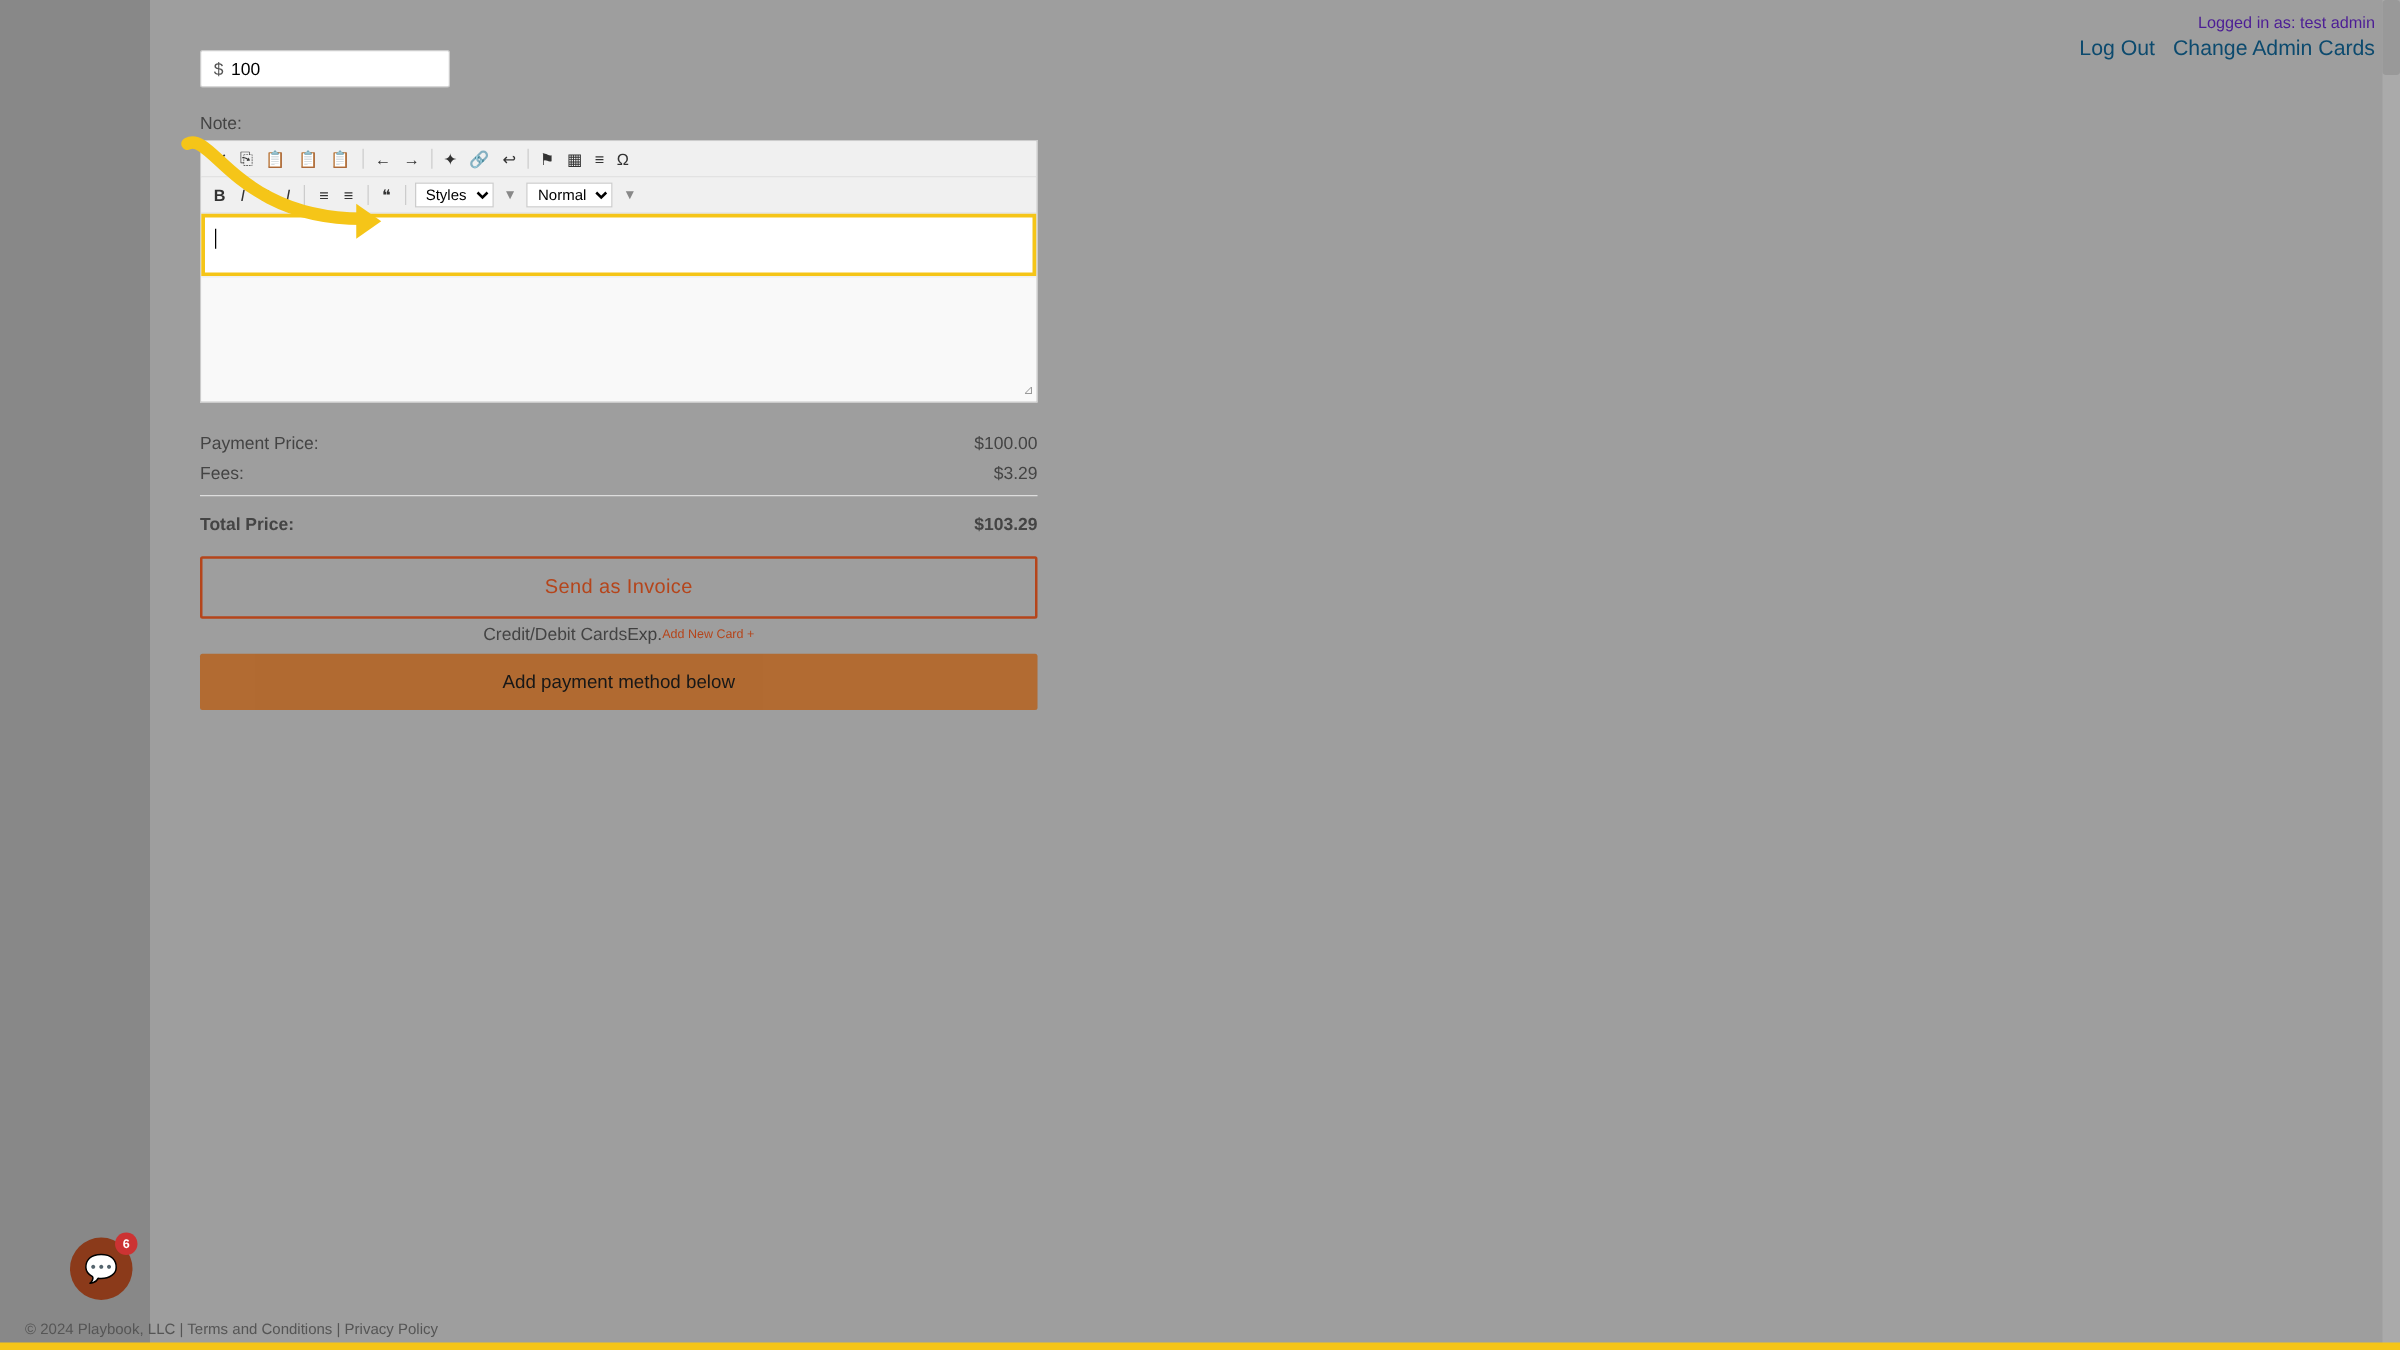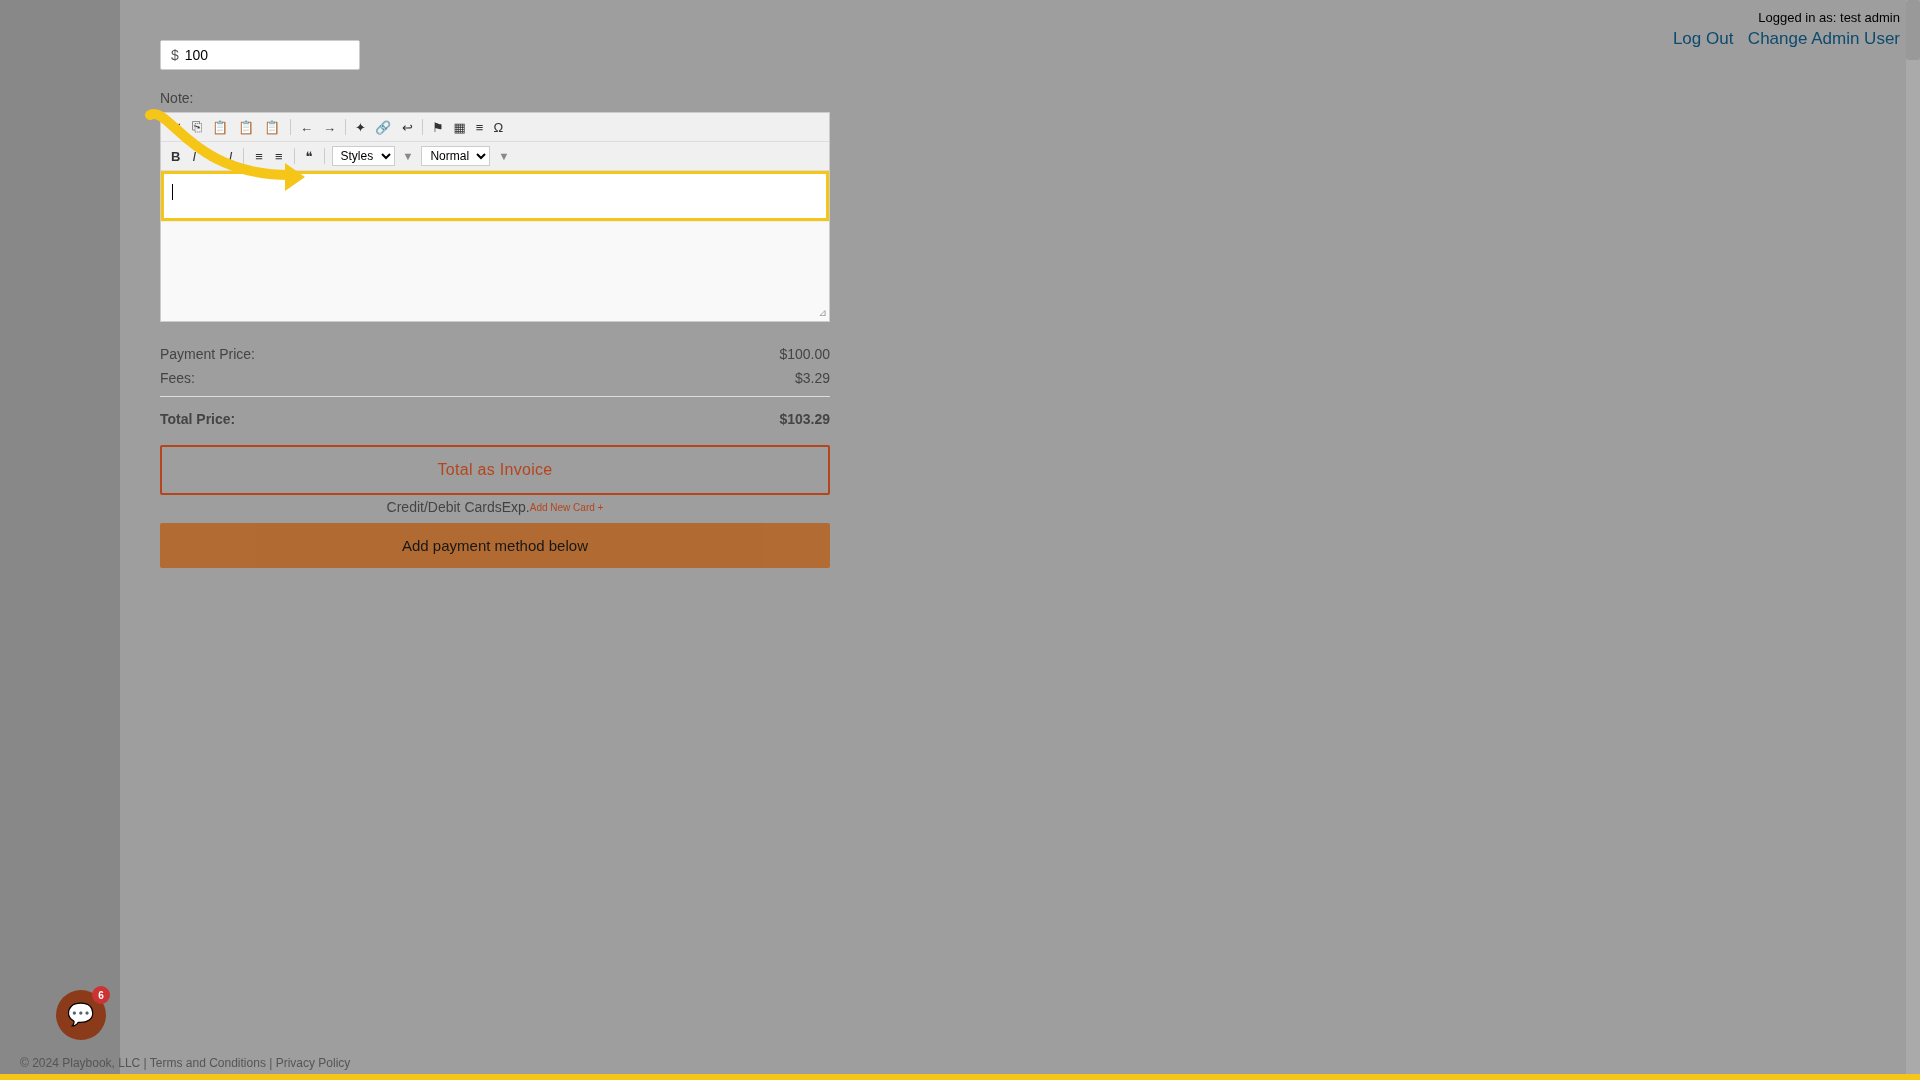--- a/index.html
+++ b/index.html
@@ -16,21 +16,21 @@
     .top-bar {
       position: absolute;
       top: 0;
       right: 0;
       padding: 10px 20px;
       text-align: right;
       color: #333;
       font-size: 13px;
     }
     .top-bar .logged-in {
-      color: #000000;
+      color: #4c1d95;
       margin-bottom: 4px;
       text-align: right;
     }
     .top-bar a {
       color: #0c4a6e;
       text-decoration: none;
       cursor: pointer;
       font-size: 17px;
     }
 
@@ -340,21 +340,21 @@
 
 <div class="right-scrollbar">
   <div class="scrollbar-thumb"></div>
 </div>
 
 <div class="top-bar">
   <div class="logged-in">Logged in as: test admin</div>
   <div>
     <a>Log Out</a>
     &nbsp;&nbsp;
-    <a>Change Admin User</a>
+    <a>Change Admin Cards</a>
   </div>
 </div>
 
 <div class="main-content">
 
   <div class="amount-row">
     <div class="amount-field">
       <span class="dollar-sign">$</span>
       <input type="text" value="100" style="">
     </div>
@@ -423,21 +423,21 @@
       <span>Fees:</span>
       <span>$3.29</span>
     </div>
     <hr class="payment-divider">
     <div class="payment-row total">
       <span>Total Price:</span>
       <span>$103.29</span>
     </div>
   </div>
 
-  <button class="send-invoice-btn">Total as Invoice</button>
+  <button class="send-invoice-btn">Send as Invoice</button>
 
   <div class="cards-header">
     <span>Credit/Debit Cards</span>
     <span class="exp-label">Exp.</span>
     <a class="add-new-card">Add New Card +</a>
   </div>
 
   <button class="add-payment-btn">Add payment method below</button>
 
 </div>

